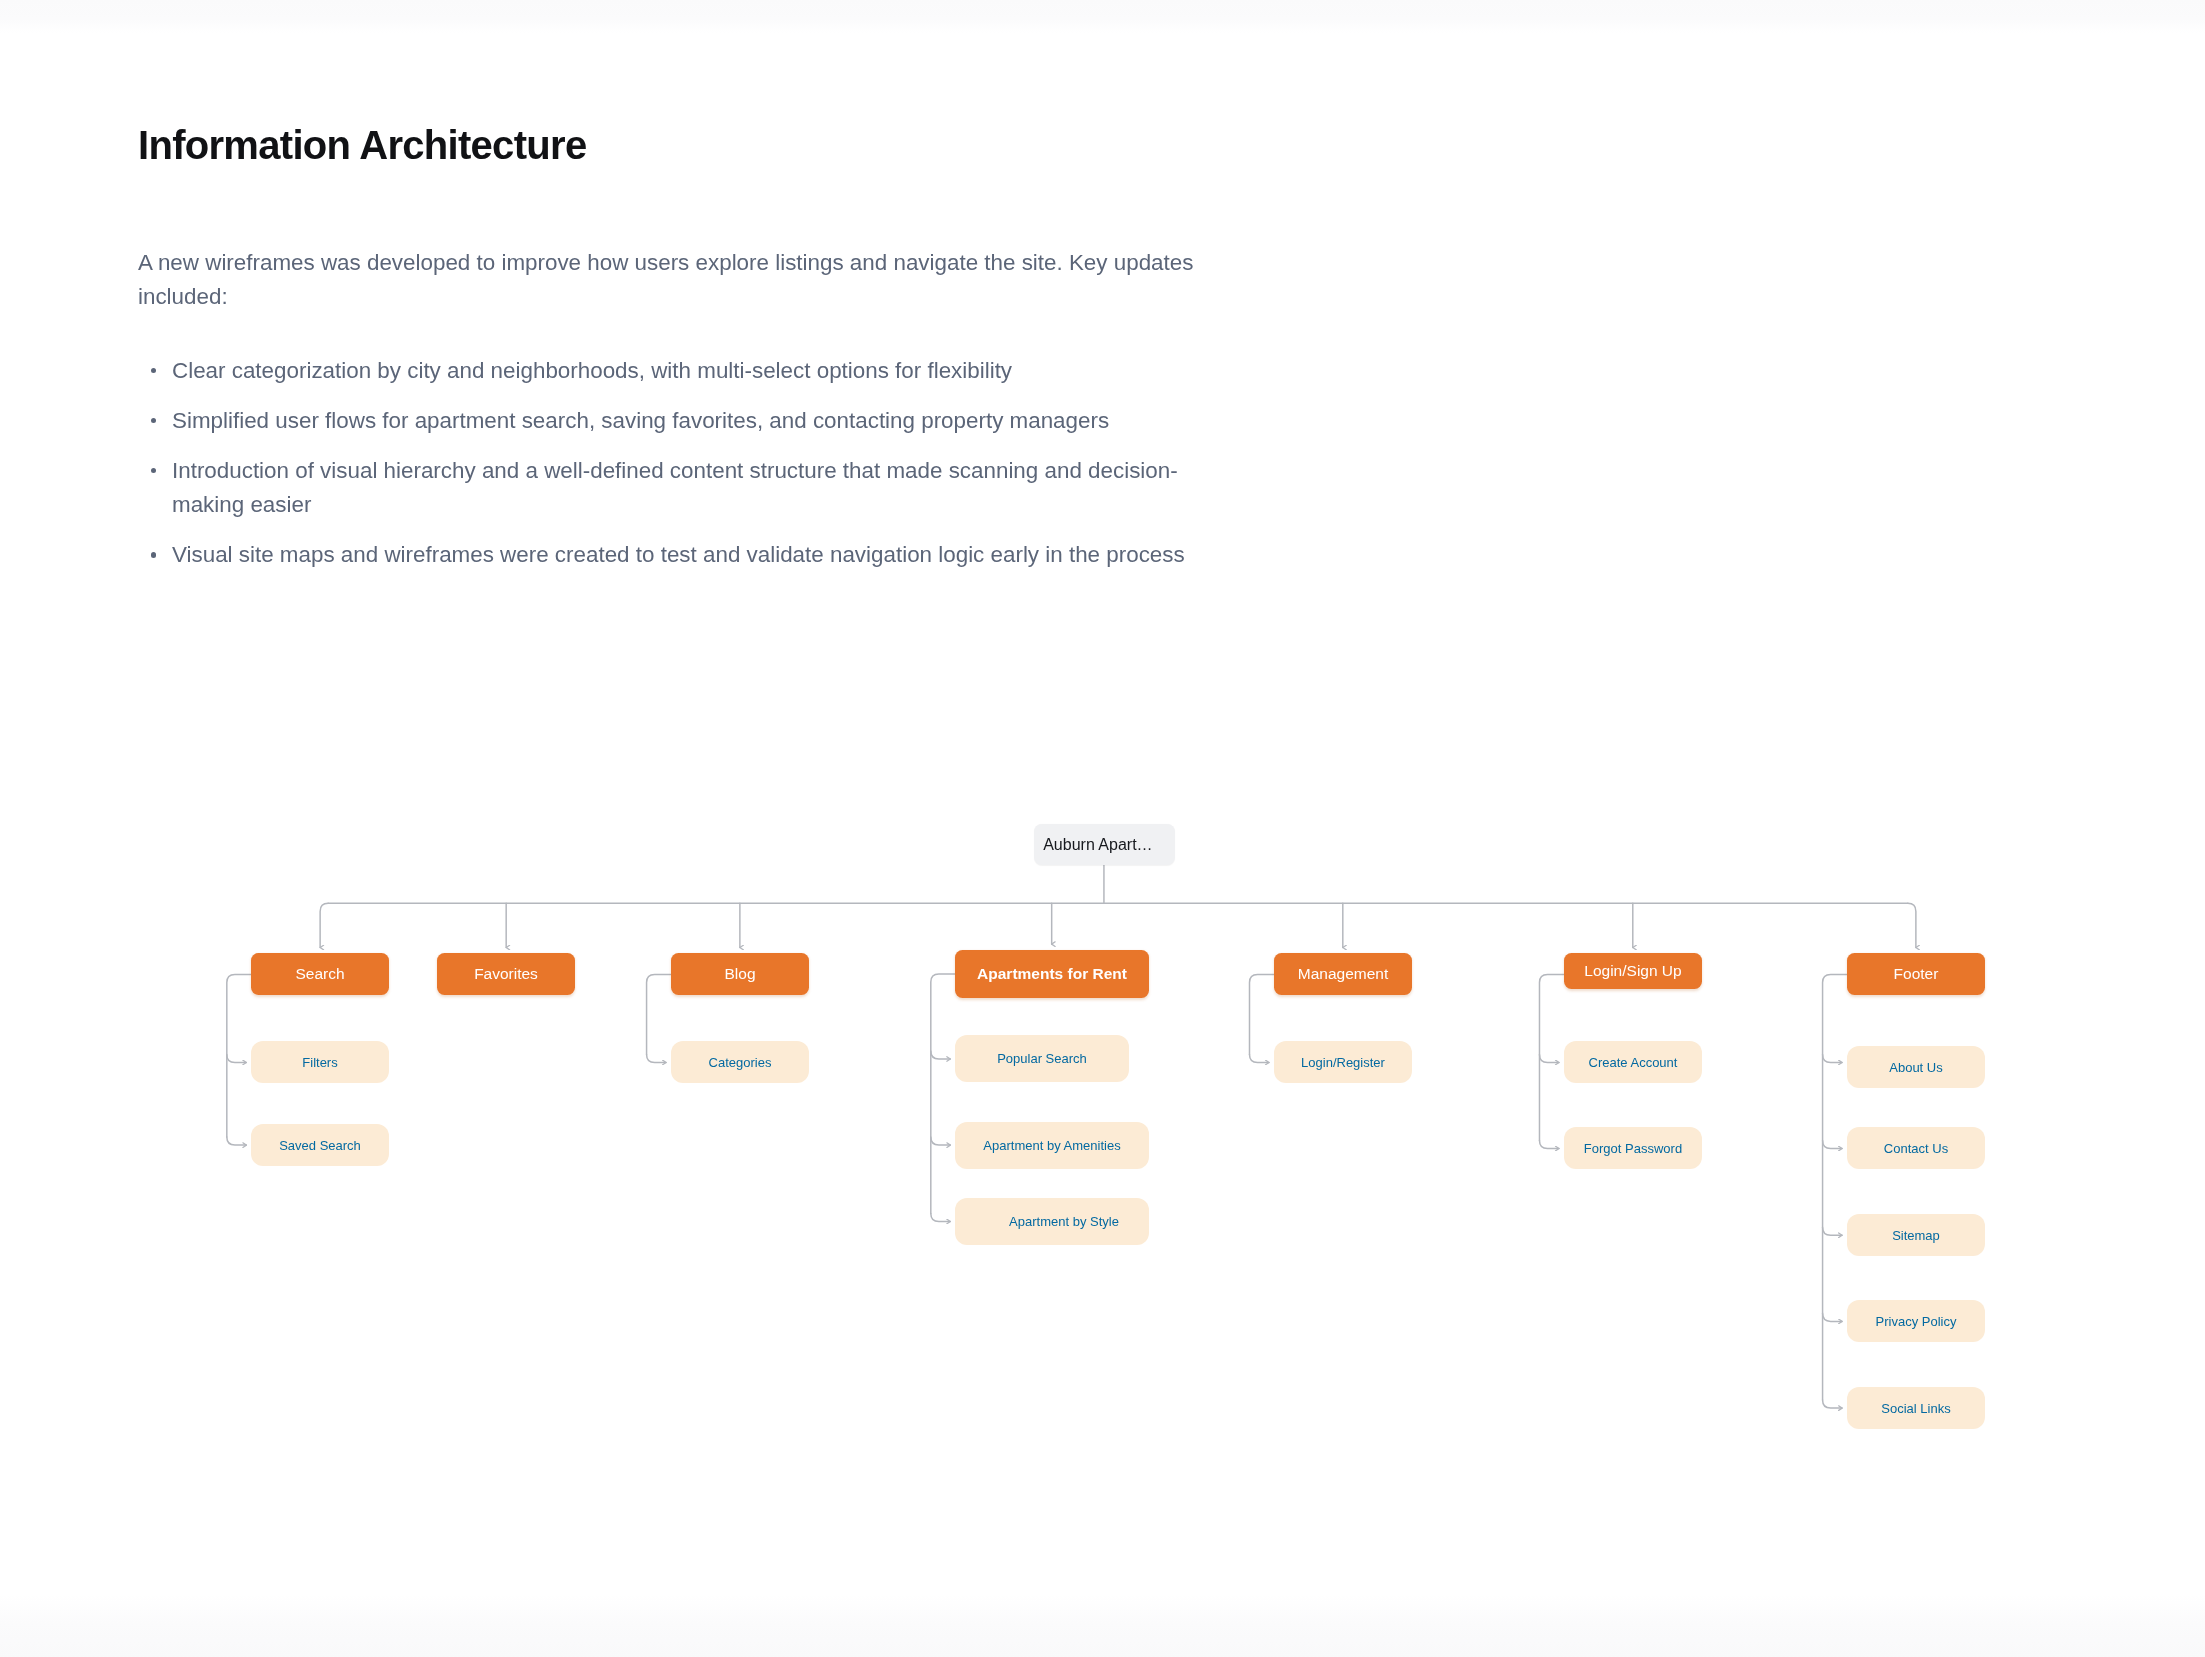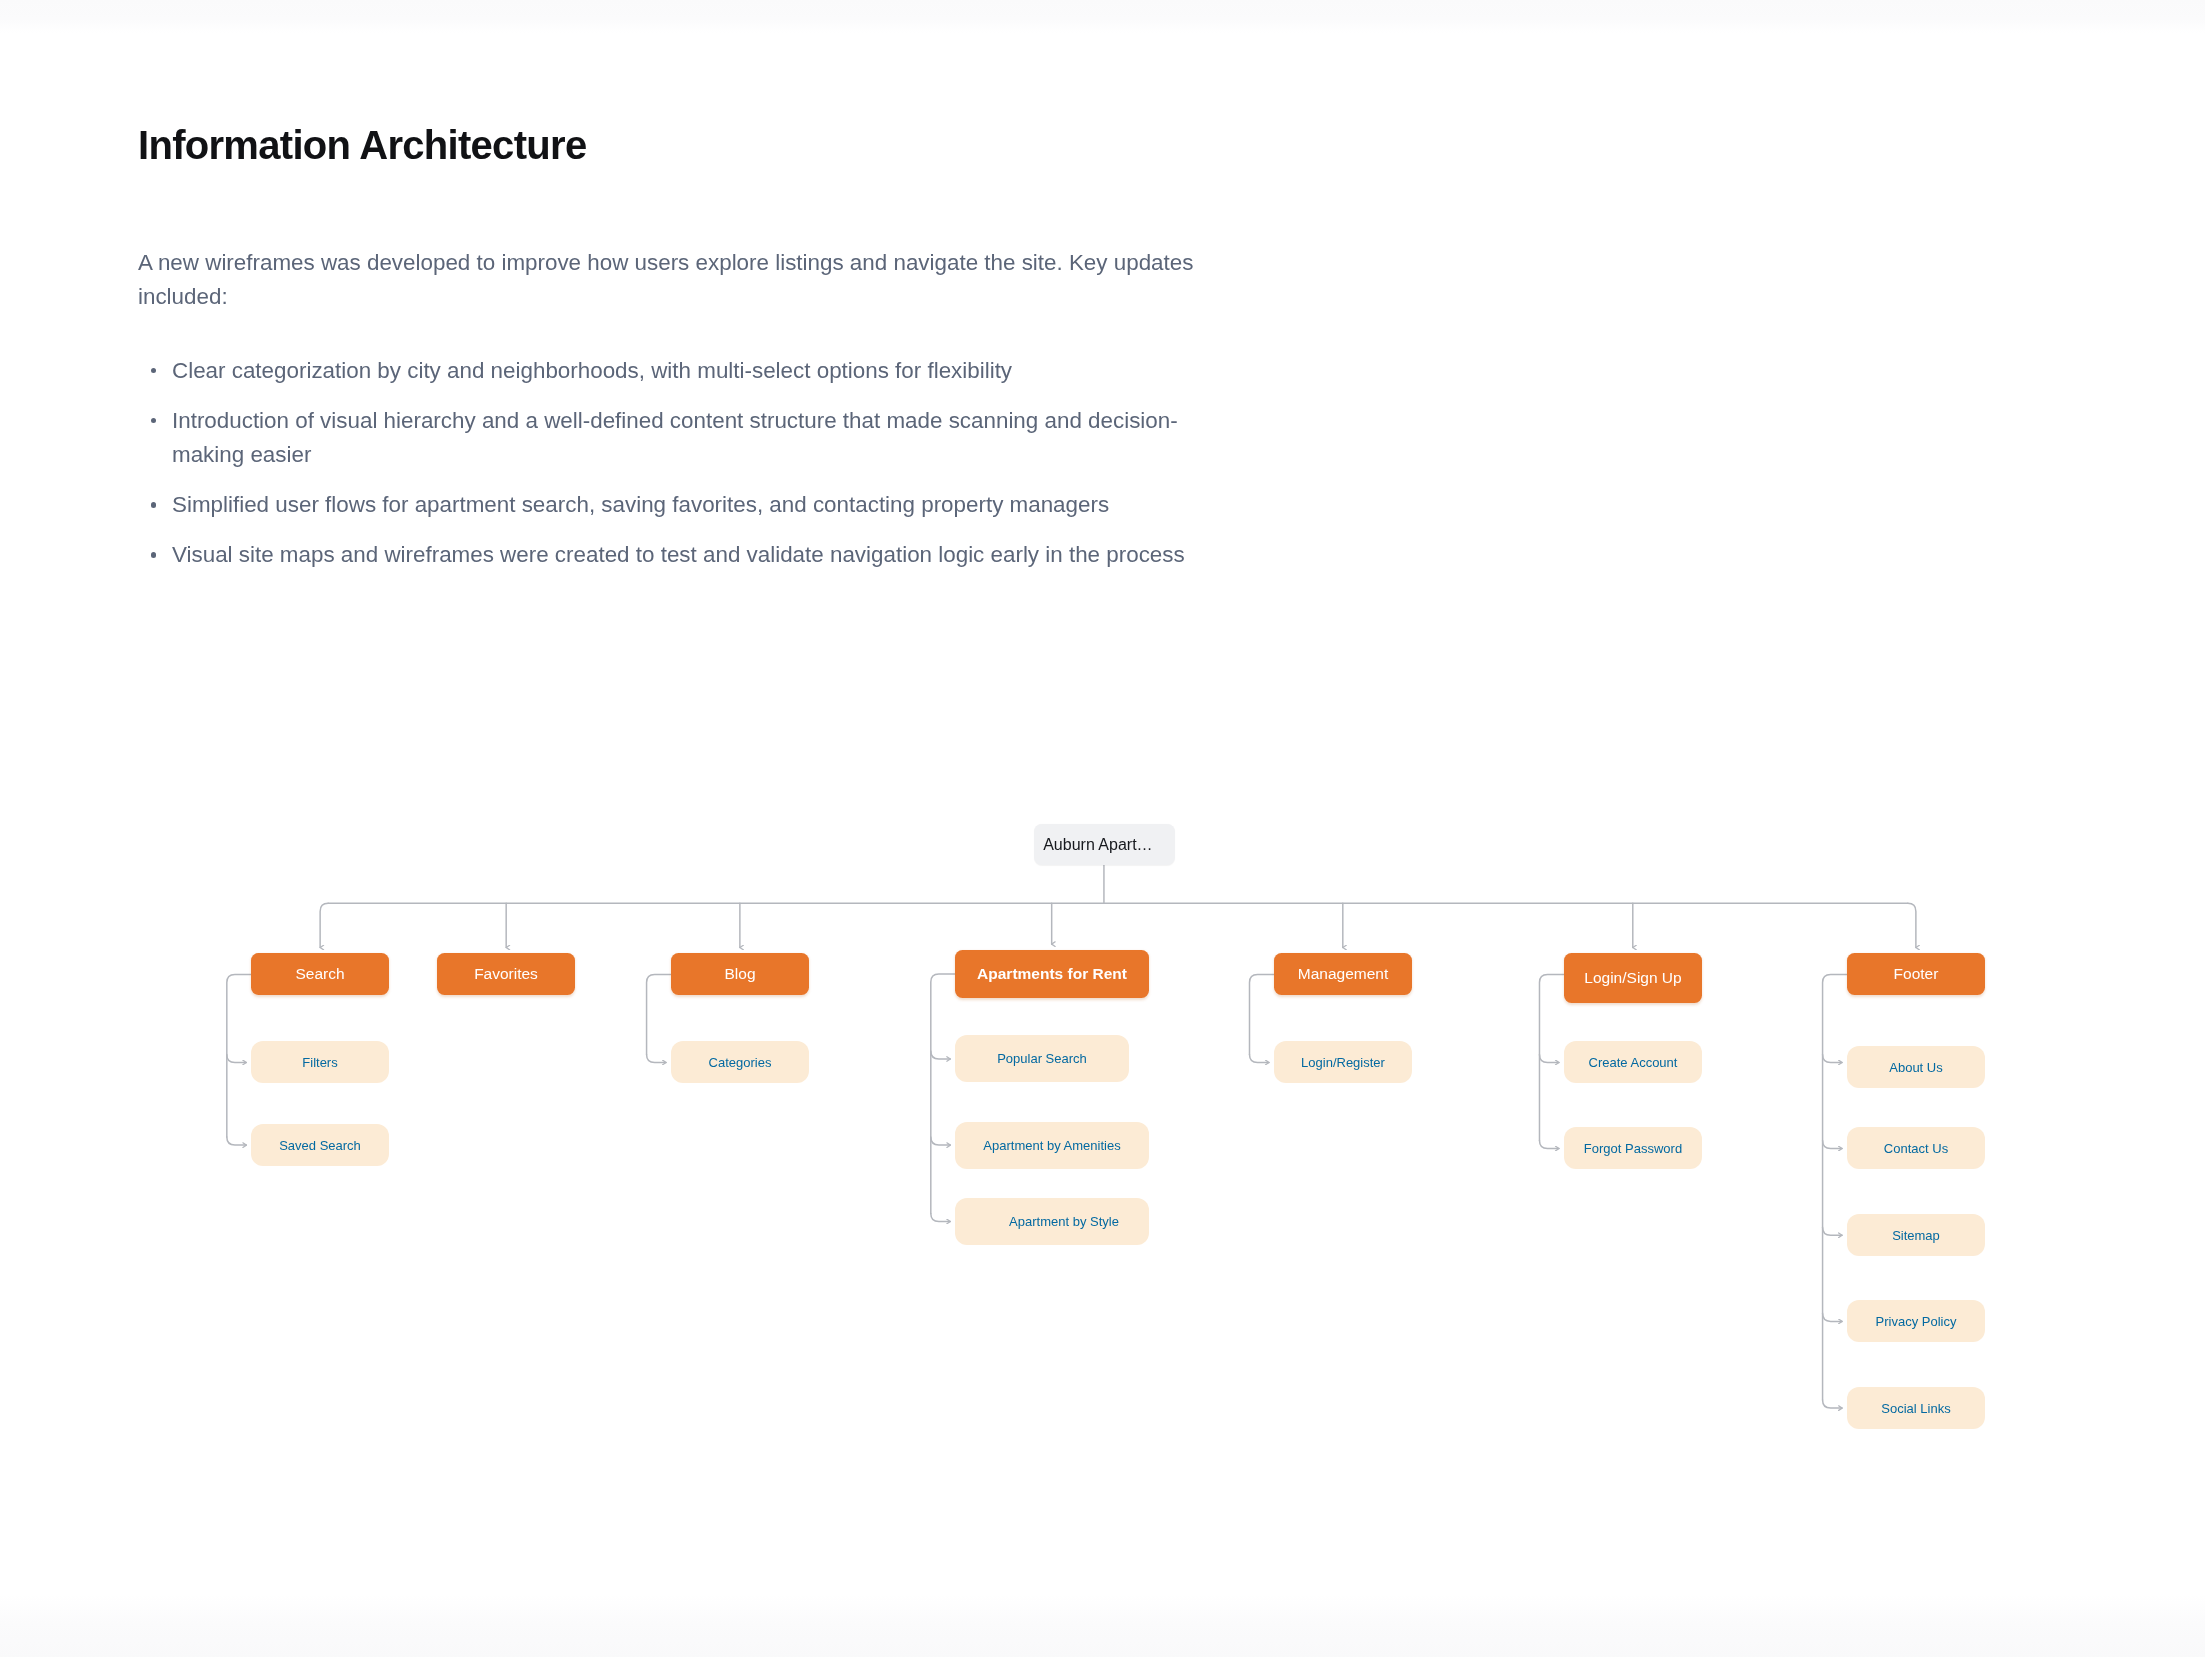--- a/index.html
+++ b/index.html
@@ -68,22 +68,22 @@
 <body>
 
 <div class="band-top"></div>
 <div class="band-bottom"></div>
 
 <div class="content">
   <h1 class="page-title">Information Architecture</h1>
   <p class="intro">A new wireframes was developed to improve how users explore listings and navigate the site. Key updates included:</p>
   <ul class="bullets">
     <li>Clear categorization by city and neighborhoods, with multi-select options for flexibility</li>
+    <li>Simplified user flows for apartment search, saving favorites, and contacting property managers</li>
     <li>Introduction of visual hierarchy and a well-defined content structure that made scanning and decision-making easier</li>
-    <li>Simplified user flows for apartment search, saving favorites, and contacting property managers</li>
     <li>Visual site maps and wireframes were created to test and validate navigation logic early in the process</li>
   </ul>
 </div>
 
 <svg id="connectors" width="2205" height="1658" style="position:absolute;left:0;top:0;pointer-events:none;" viewBox="0 0 3840 2887">
   <defs>
     <marker id="arrow-down" markerWidth="10" markerHeight="10" refX="5" refY="8" orient="auto" markerUnits="userSpaceOnUse">
       <path d="M1,2 L5,8 L9,2" fill="none" stroke="#b4b7bd" stroke-width="2.2" stroke-linecap="round" stroke-linejoin="round"></path>
     </marker>
     <marker id="arrow-right" markerWidth="10" markerHeight="10" refX="8" refY="5" orient="auto" markerUnits="userSpaceOnUse">
@@ -156,21 +156,21 @@
     </div>
     <div class="node node-l2" style="left: 955px; top: 1198px; width: 194px; height: 47px; padding-left: 24px;">
       <span>Apartment by Style</span>
     </div>
     <div class="node node-l1" style="left: 1274px; top: 953px; width: 138px; height: 42px; align-items: center;">
       <span>Management</span>
     </div>
     <div class="node node-l2" style="left: 1274px; top: 1041px; width: 138px; height: 42px;">
       <span>Login/Register</span>
     </div>
-    <div class="node node-l1" style="left: 1564px; top: 953px; width: 138px; height: 50px; text-align: center;">
+    <div class="node node-l1" style="left: 1564px; top: 953px; width: 138px; height: 36px; text-align: center;">
       <span>Login/Sign Up</span>
     </div>
     <div class="node node-l2" style="left: 1564px; top: 1041px; width: 138px; height: 42px;">
       <span>Create Account</span>
     </div>
     <div class="node node-l2" style="left: 1564px; top: 1127px; width: 138px; height: 42px;">
       <span>Forgot Password</span>
     </div>
     <div class="node node-l1" style="left: 1847px; top: 953px; width: 138px; height: 42px;">
       <span>Footer</span>

